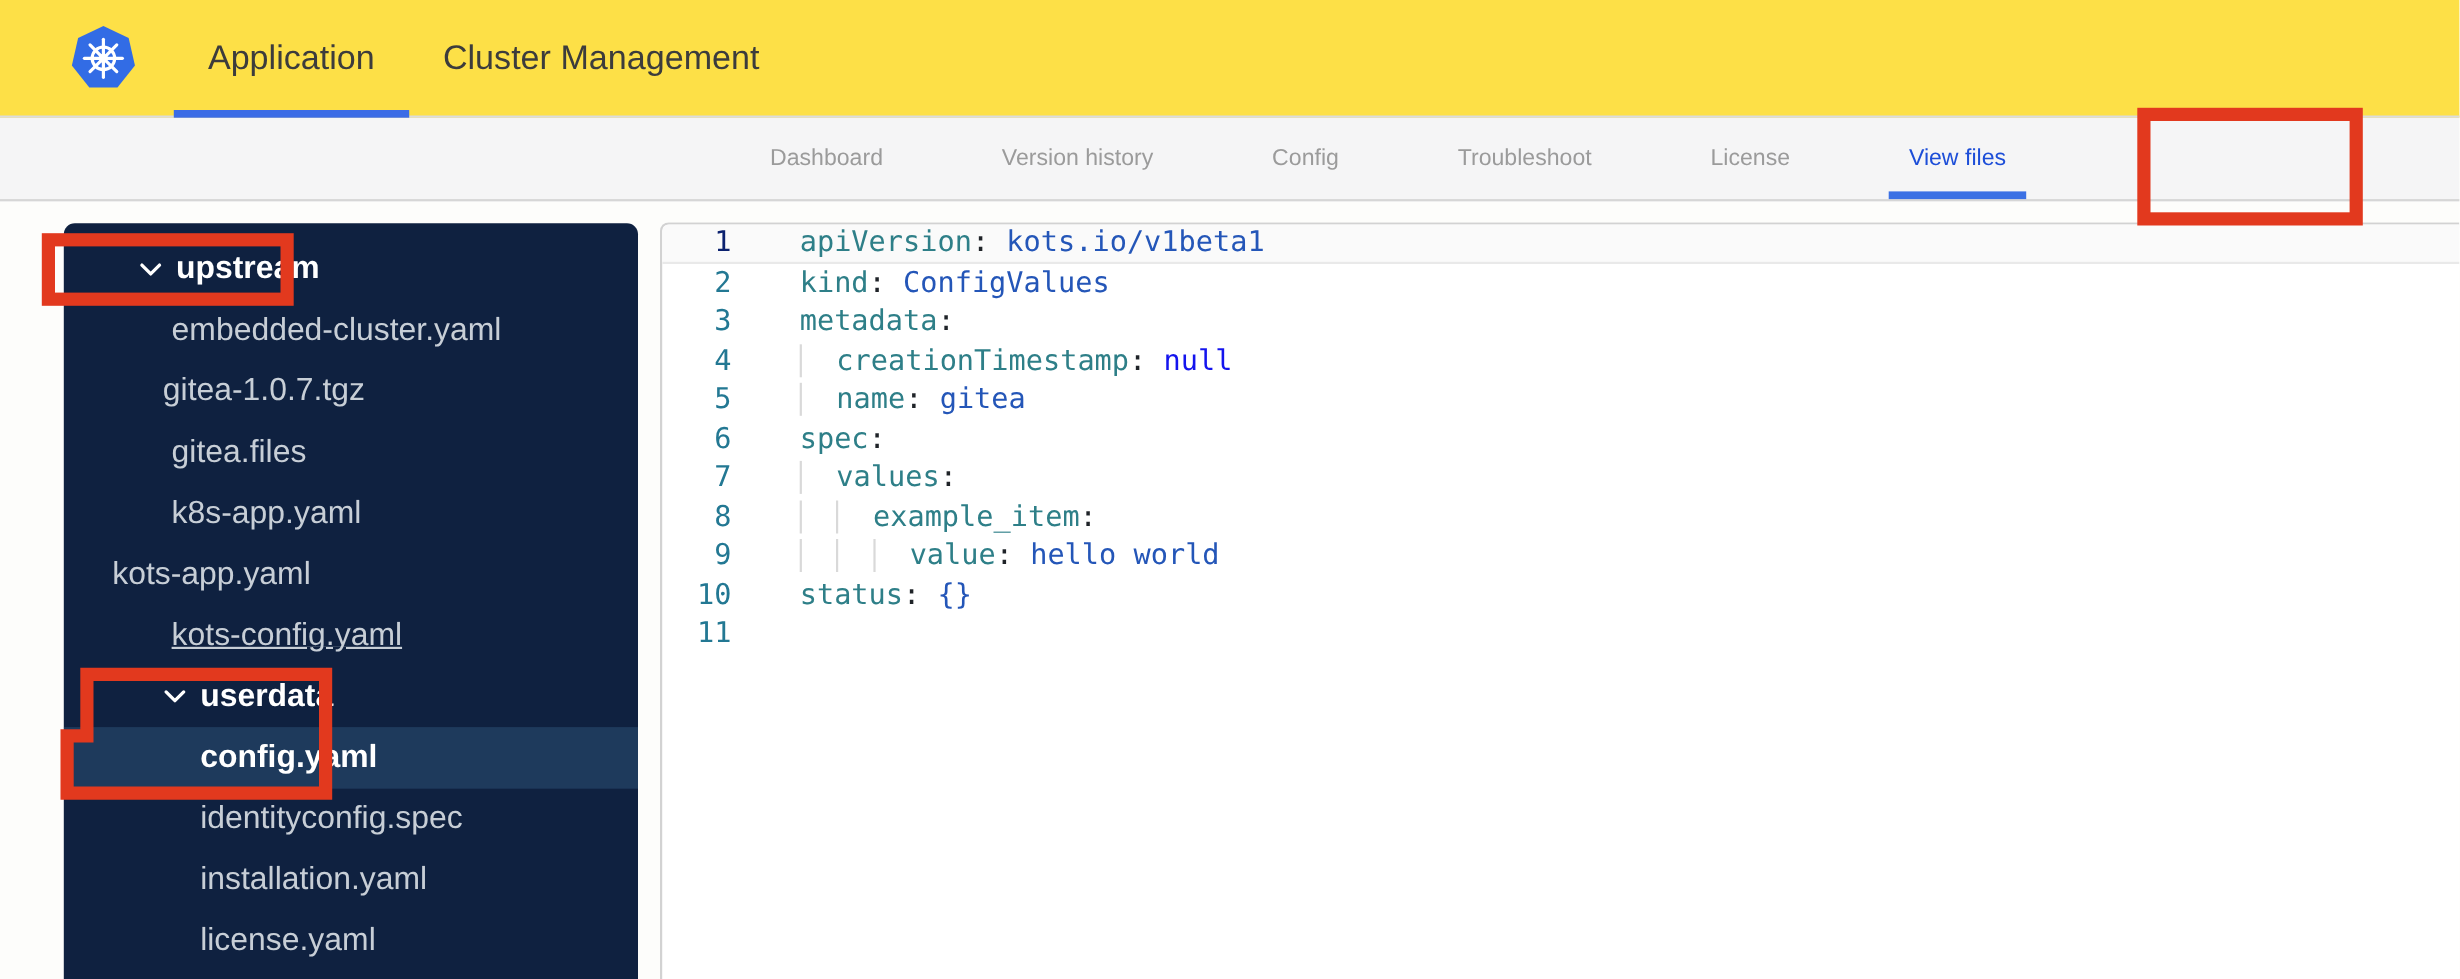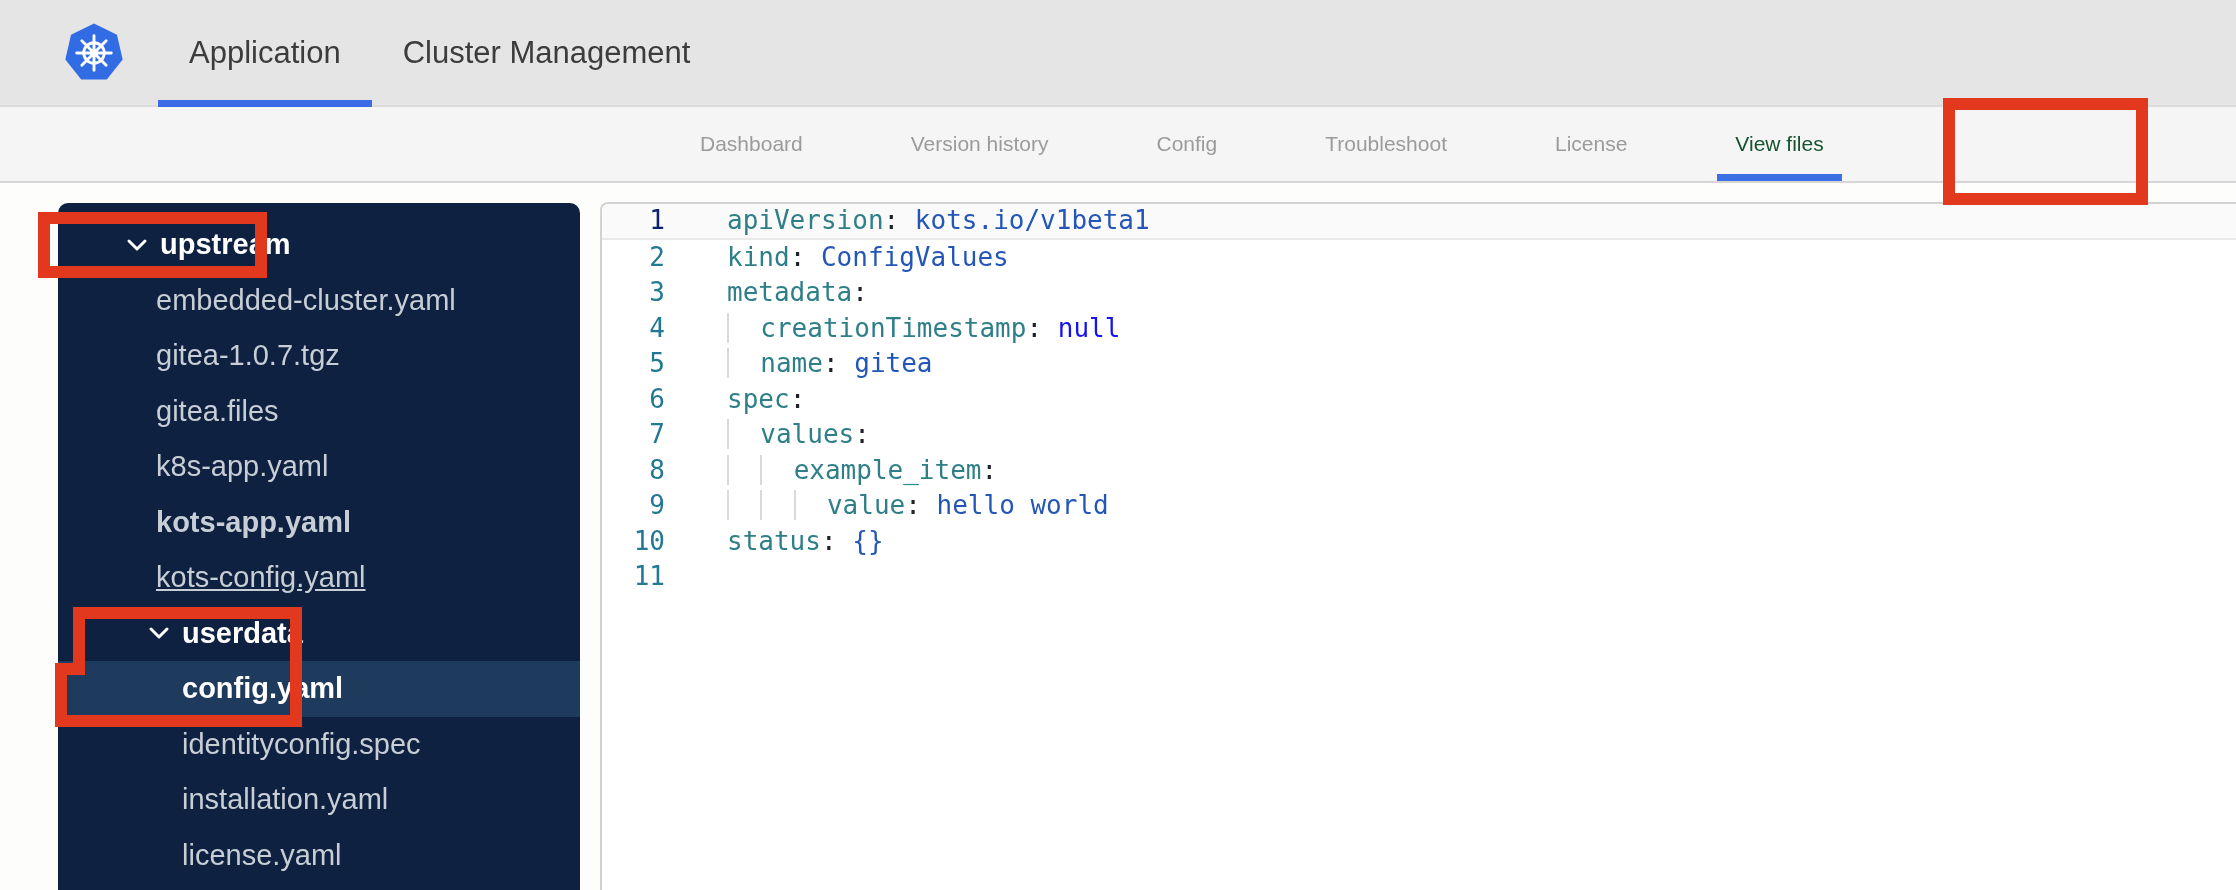--- a/index.html
+++ b/index.html
@@ -4,21 +4,21 @@
 <style>
   html,body{margin:0;padding:0;}
   body{
     width:2236px;height:890px;position:relative;overflow:hidden;
     background:#fdfdfb;font-family:"Liberation Sans",sans-serif;
     -webkit-font-smoothing:antialiased;
   }
   
   .topbar{
     position:absolute;left:0;top:0;width:100%;height:105px;
-    background:#e5e5e5;border-bottom:2px solid #dcdcdc;
+    background:#fde047;border-bottom:2px solid #dcdcdc;
     display:flex;align-items:stretch;z-index:2;
   }
   .logo-wrap{margin-left:62px;width:64px;display:flex;align-items:center;}
   .topbar-tabs{display:flex;align-items:stretch;margin-left:32px;}
   .topbar-tab{
     position:relative;display:flex;align-items:center;
     padding:0 31px;font-size:31px;color:#3c3c3c;cursor:pointer;
   }
   .topbar-tab.active::after{
     content:"";position:absolute;left:0;right:0;bottom:-2px;height:7px;
@@ -28,21 +28,21 @@
   .subnav{
     position:absolute;left:0;top:107px;width:100%;height:76px;
     background:#f5f5f6;border-bottom:2px solid #d6d6d6;
     display:flex;align-items:stretch;gap:108px;padding-left:700px;
     box-sizing:border-box;z-index:1;
   }
   .subnav-tab{
     position:relative;display:flex;align-items:center;
     font-size:21px;color:#9b9b9b;cursor:pointer;white-space:nowrap;
   }
-  .subnav-tab.active{color:#14532d;}
+  .subnav-tab.active{color:#1d4ed8;}
   .subnav-tab.active::after{
     content:"";position:absolute;left:-18px;right:-18px;bottom:0;height:7px;
     background:#3b70e4;
   }
   
   .sidebar{
     position:absolute;left:58px;top:203px;width:522px;bottom:0;
     background:#0f2140;border-radius:10px 10px 0 0;
     padding-top:14px;box-sizing:border-box;overflow:hidden;
   }
@@ -124,30 +124,30 @@
       <span class="tree-chevron">
         <svg width="22" height="14" viewBox="0 0 22 14">
           <path d="M3 3 L11 11 L19 3" fill="none" stroke="#ffffff" stroke-width="3" stroke-linecap="round" stroke-linejoin="round"></path>
         </svg>
       </span>
       <span>upstream</span>
     </div>
     <div class="tree-row file" style="padding-left: 98px;">
       <span>embedded-cluster.yaml</span>
     </div>
-    <div class="tree-row file" style="padding-left: 98px;">
+    <div class="tree-row file" style="padding-left: 66px; margin-left: 24px;">
       <span>gitea-1.0.7.tgz</span>
     </div>
     <div class="tree-row file" style="padding-left: 98px;">
       <span>gitea.files</span>
     </div>
     <div class="tree-row file" style="padding-left: 98px;">
       <span>k8s-app.yaml</span>
     </div>
-    <div class="tree-row file" style="padding-left: 98px; font-weight: bold;">
+    <div class="tree-row file" style="padding-left: 44px;">
       <span>kots-app.yaml</span>
     </div>
     <div class="tree-row file" style="padding-left: 98px; text-decoration: underline;">
       <span>kots-config.yaml</span>
     </div>
     <div class="tree-row folder" style="padding-left: 90px;">
       <span class="tree-chevron">
         <svg width="22" height="14" viewBox="0 0 22 14">
           <path d="M3 3 L11 11 L19 3" fill="none" stroke="#ffffff" stroke-width="3" stroke-linecap="round" stroke-linejoin="round"></path>
         </svg>

